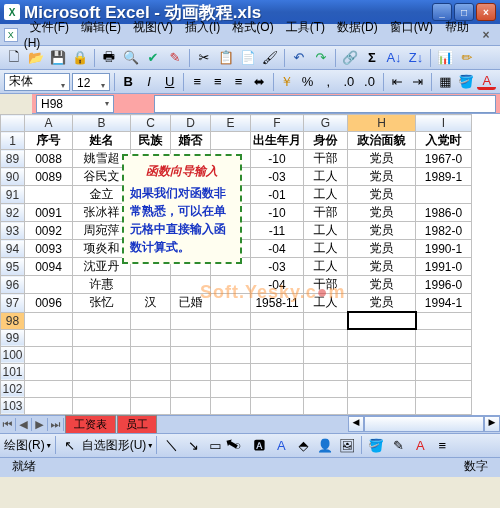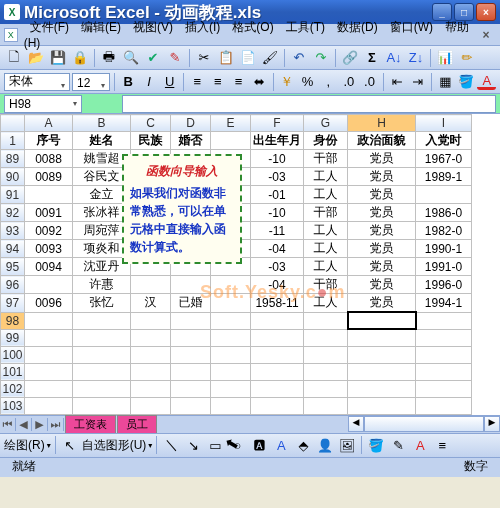--- a/index.html
+++ b/index.html
@@ -23,21 +23,21 @@
 
 .toolbar { background: linear-gradient(#e3ecf9,#c1d2ee); height: 24px; display: flex; align-items: center; padding: 0 4px; border-bottom: 1px solid #8ba6d6; gap: 2px; }
 .tbtn { width: 20px; height: 20px; display: flex; align-items: center; justify-content: center; cursor: pointer; border-radius: 3px; font-size: 13px; }
 .tsep { width: 1px; height: 18px; background: #8ba6d6; margin: 0 2px; }
 .fontbox { height: 18px; border: 1px solid #7a9ac9; background: #fff; padding: 0 4px; display: flex; align-items: flex-end; }
 .fontbox.name { width: 70px; }
 .fontbox.size { width: 40px; }
 .fontbox .dd { margin-left: auto; color: #555; font-size: 8px; }
 
 
-.fxbar { background: #86efac; height: 20px; display: flex; align-items: center; border-bottom: 1px solid #8ba6d6; }
+.fxbar { background: #fca5a5; height: 20px; display: flex; align-items: center; border-bottom: 1px solid #8ba6d6; margin-left: 32px; }
 .namebox { width: 78px; height: 18px; background: #fff; border: 1px solid #7a9ac9; margin-left: 4px; display: flex; align-items: center; padding: 0 4px; }
 .namebox .dd { margin-left: auto; color: #555; font-size: 8px; }
 .fxicon { width: 18px; text-align: center; font-style: italic; color: #555; padding-left: 40px; }
 .formulainput { flex: 1; height: 18px; background: #fff; border: 1px solid #7a9ac9; margin-right: 4px; padding: 0 4px; }
 
 
 .grid-wrap { position: relative; background: #fff; }
 .grid { border-collapse: collapse; table-layout: fixed; }
 .grid th, .grid td { border: 1px solid #c0c0c0; height: 17px; font-size: 12px; overflow: hidden; white-space: nowrap; }
 .grid th { background: linear-gradient(#fdfeff,#d6e4f7); font-weight: normal; text-align: center; color: #333; }
@@ -56,21 +56,21 @@
 .callout .t1 { color: #d2252a; font-weight: bold; font-style: italic; text-align: center; margin-bottom: 4px; }
 .callout .t2 { color: #1836c4; font-weight: bold; }
 .watermark { position: absolute; left: 200px; top: 168px; font-size: 18px; font-weight: bold; color: rgba(255,140,40,.45); letter-spacing: 1px; z-index: 4; pointer-events: none; }
 .watermark .red { color: rgba(220,40,40,.5); }
 
 
 .sheettabs { background: #c1d2ee; height: 18px; display: flex; align-items: center; border-top: 1px solid #8ba6d6; font-size: 11px; }
 .sheettabs .nav { display: flex; }
 .sheettabs .nav .nbtn { width: 16px; text-align: center; cursor: pointer; border-right: 1px solid #8ba6d6; color: #555; }
 .sheettabs .tab { padding: 1px 8px; background: #fff; border: 1px solid #888; border-bottom: none; margin-left: 1px; cursor: pointer; }
-.sheettabs .tab.inactive { background: #ec4899; }
+.sheettabs .tab.inactive { background: #ef4444; }
 .sheettabs .scroll { flex: 1; display: flex; justify-content: flex-end; }
 .sheettabs .sbtn { width: 16px; height: 16px; background: linear-gradient(#fdfeff,#d6e4f7); border: 1px solid #8ba6d6; text-align: center; font-size: 9px; cursor: pointer; }
 
 
 .drawbar { background: linear-gradient(#e3ecf9,#c1d2ee); height: 24px; display: flex; align-items: center; padding: 0 4px; border-top: 1px solid #8ba6d6; gap: 2px; font-size: 12px; }
 
 
 .statusbar { background: #c1d2ee; height: 20px; display: flex; align-items: flex-start; padding: 0 12px; border-top: 1px solid #8ba6d6; font-size: 12px; }
 .statusbar .spacer { flex: 1; }
 

